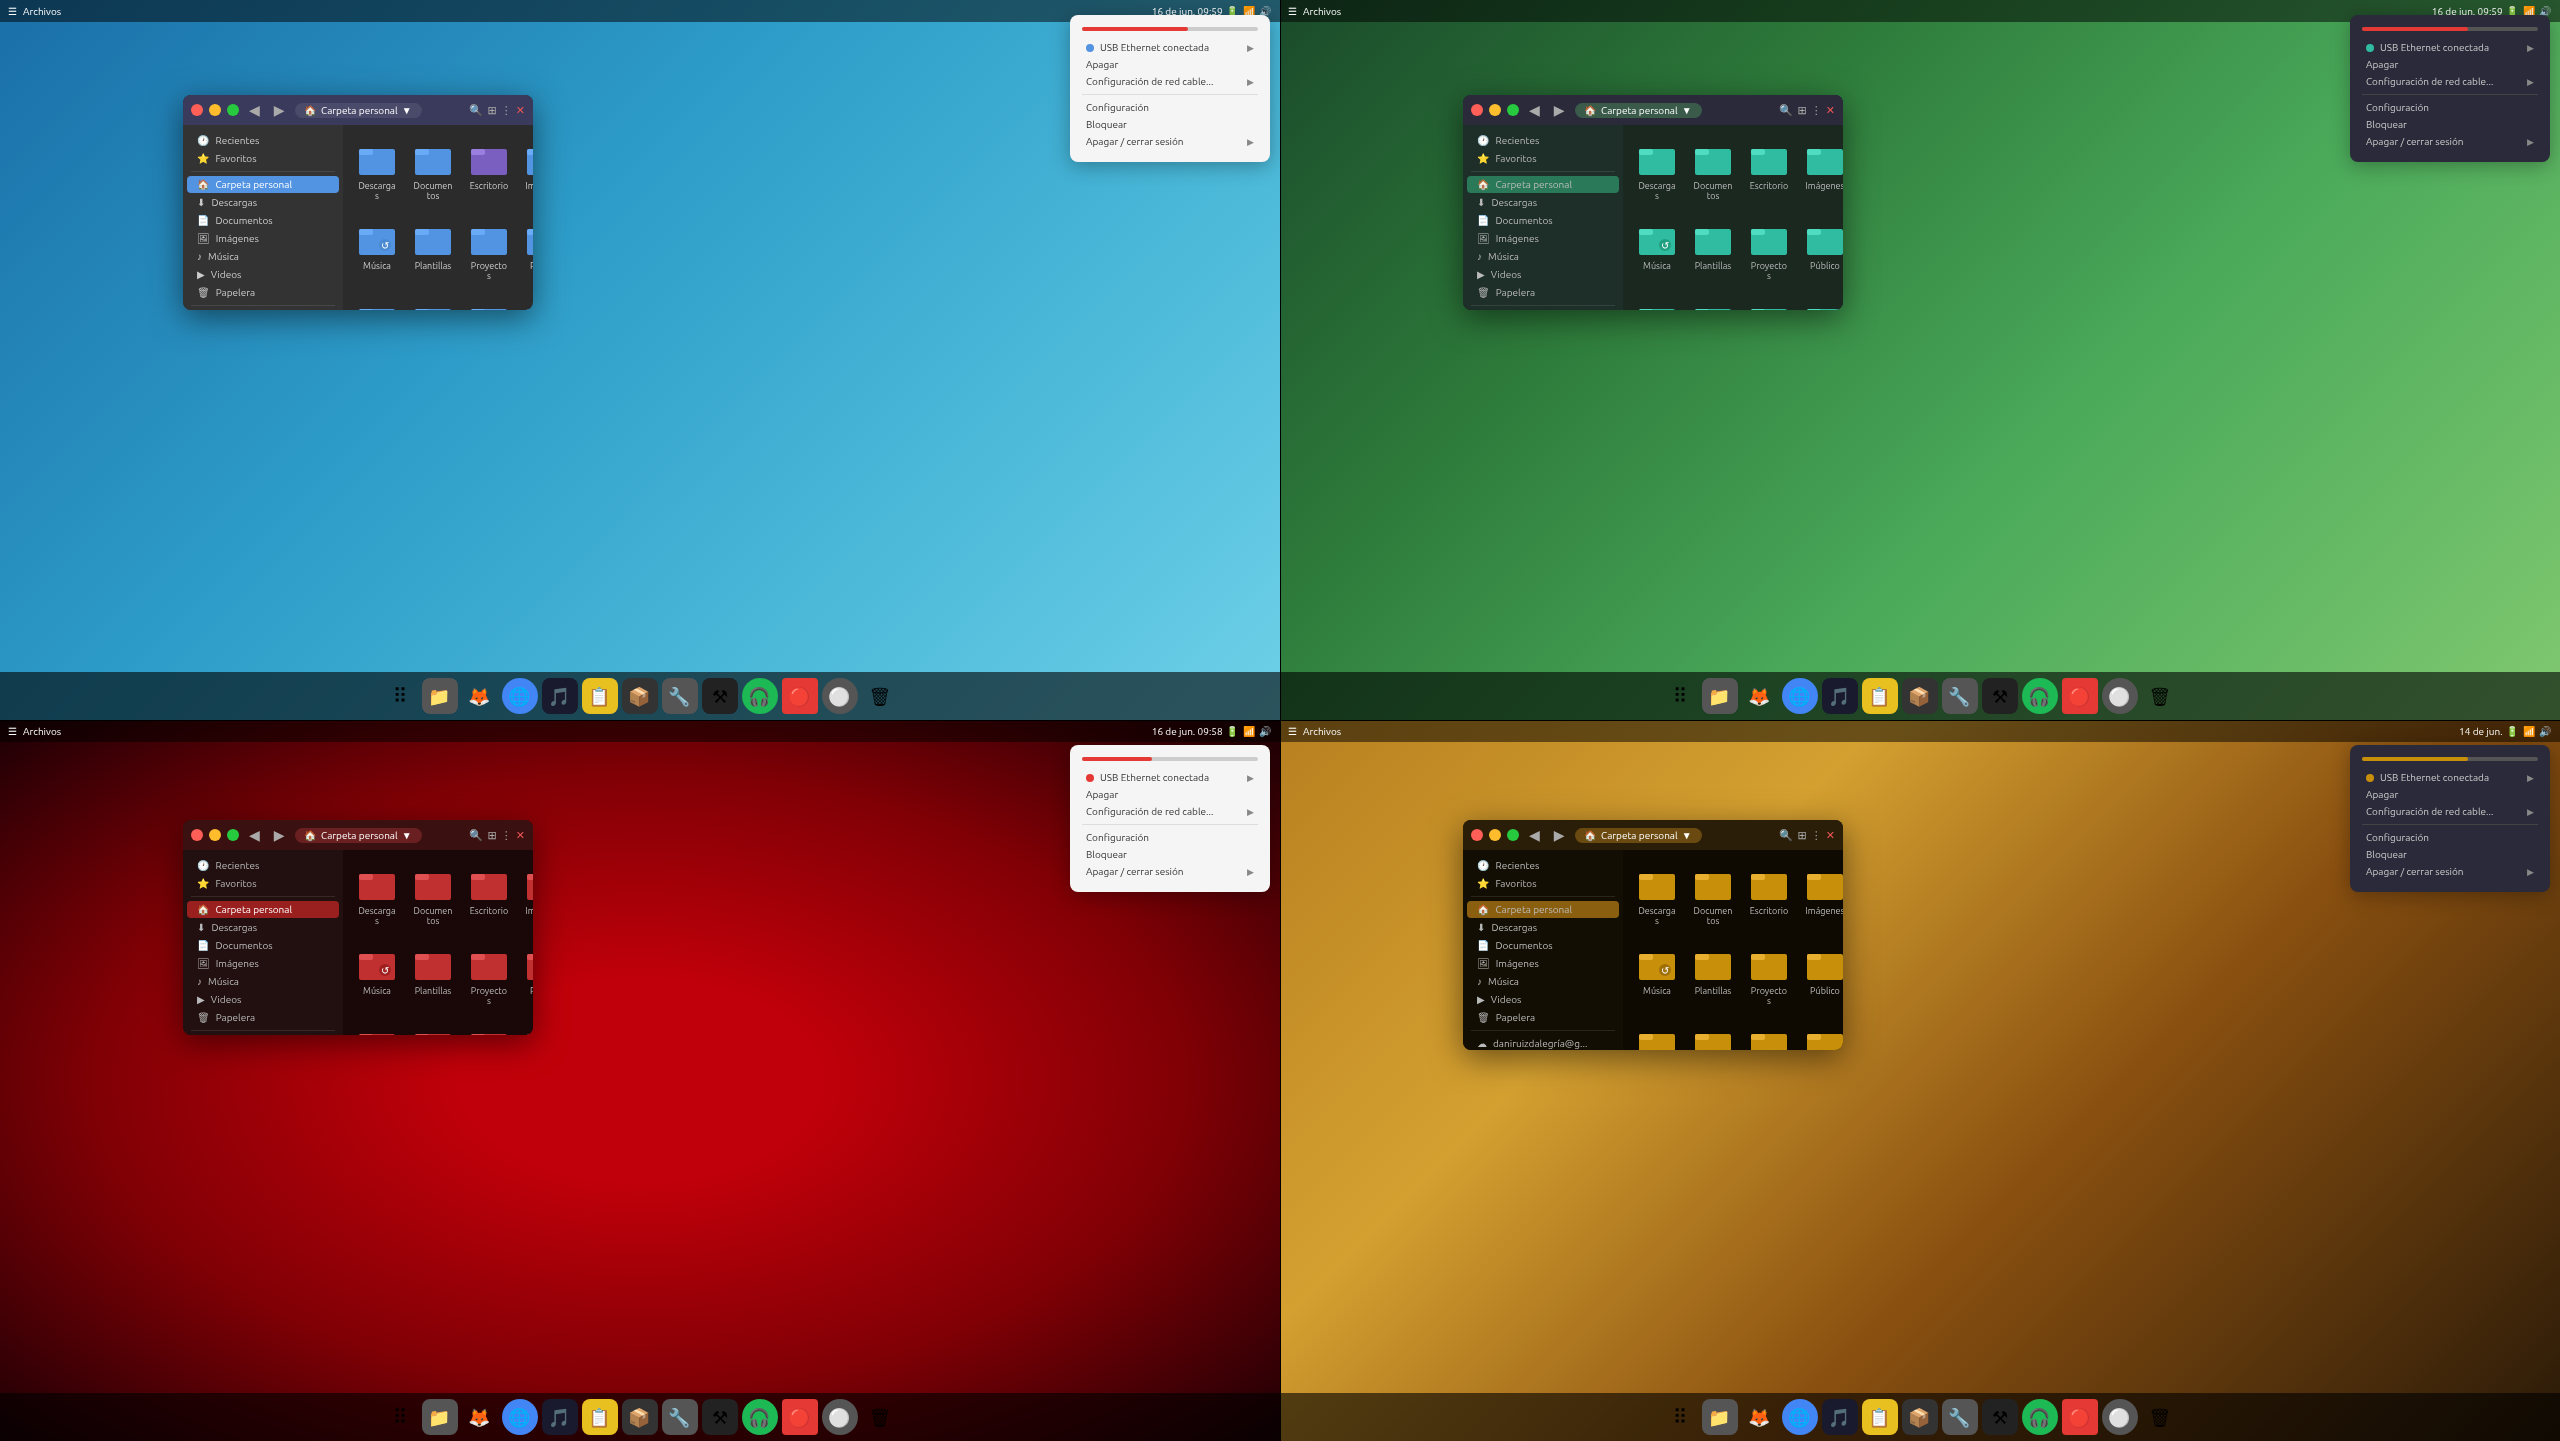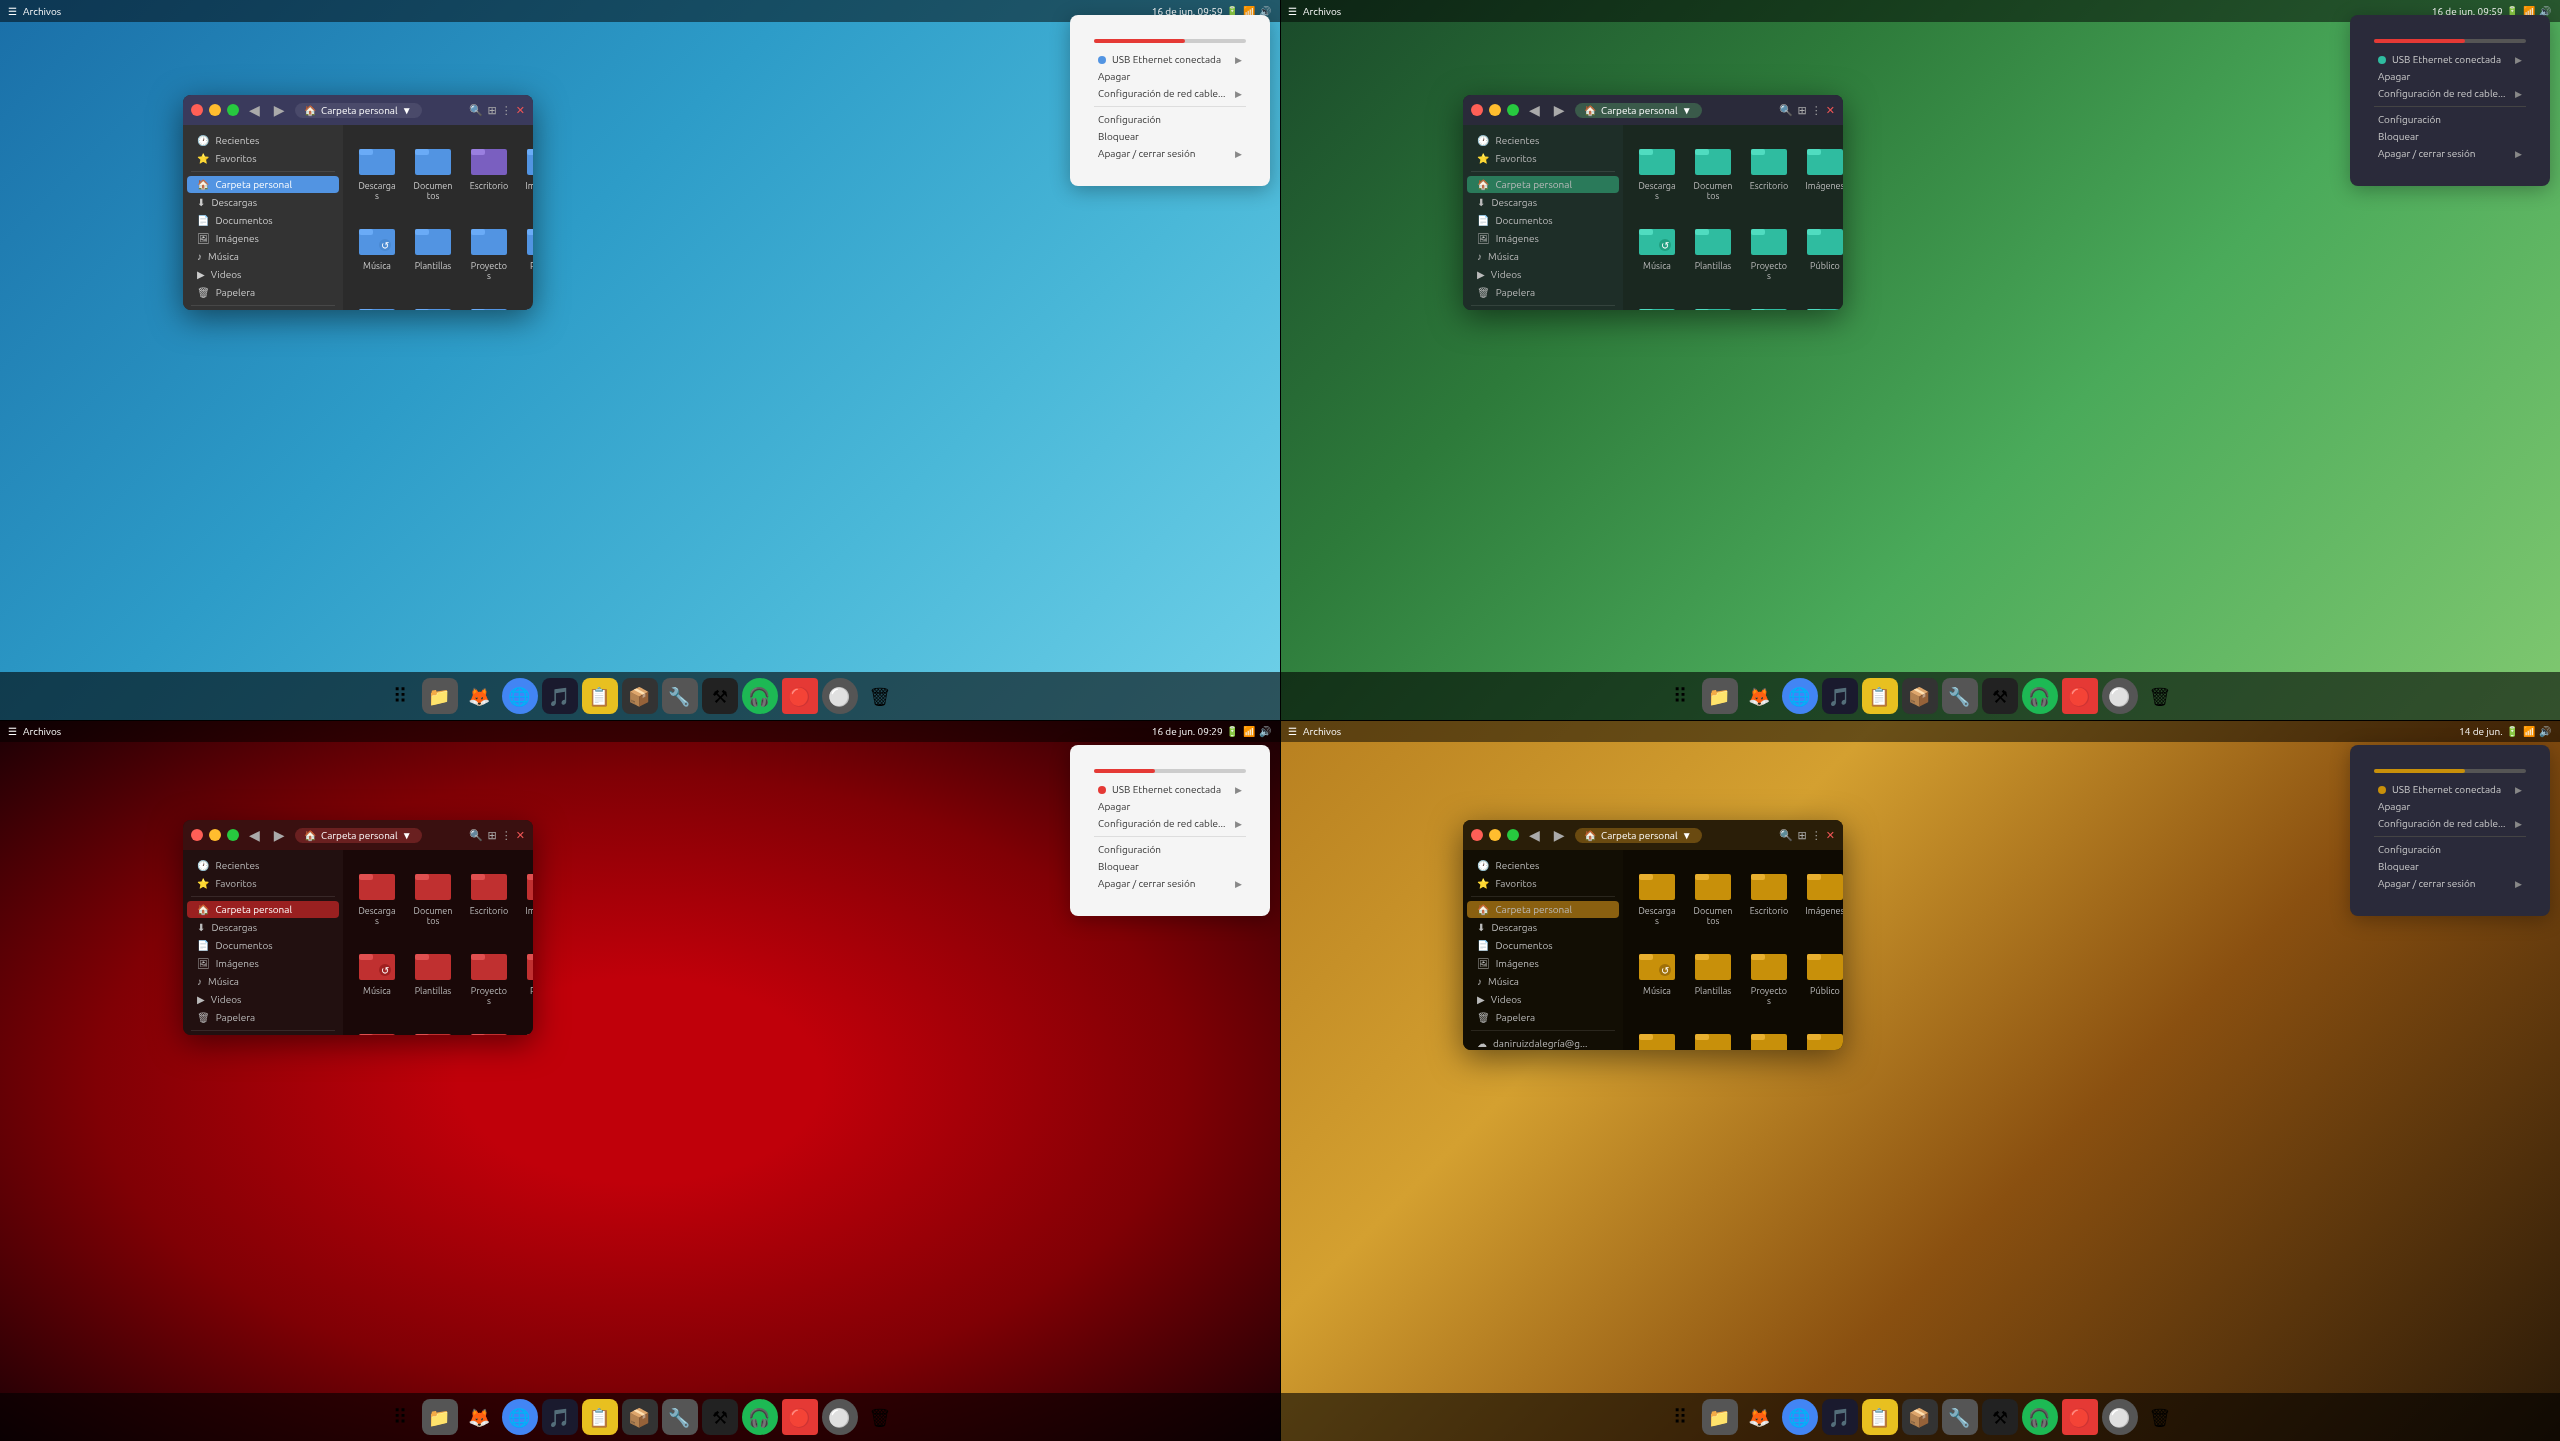--- a/index.html
+++ b/index.html
@@ -186,21 +186,21 @@
       word-break: break-word;
       max-width: 60px;
     }
 
     
     .notif-popup {
       position: absolute;
       background: #f5f5f5;
       border-radius: 8px;
       box-shadow: 0 4px 20px rgba(0,0,0,0.3);
-      padding: 24px;
+      padding: 12px;
       z-index: 200;
       min-width: 180px;
     }
     .notif-slider {
       width: 100%;
       height: 4px;
       background: #ccc;
       border-radius: 2px;
       margin-bottom: 8px;
       position: relative;
@@ -726,21 +726,21 @@
     </div>
   </div>
 
   <div class="quadrant q3">
     <div class="topbar">
       <div class="topbar-left">
         <span>☰</span>
         <span>Archivos</span>
       </div>
       <div class="topbar-right">
-        <span>16 de jun. 09:29</span>
+        <span>16 de jun. 09:58</span>
         <span>🔋</span>
         <span>📶</span>
         <span>🔊</span>
       </div>
     </div>
 
     <div class="file-manager" style="top:100px;left:183px;width:350px;height:215px;background:#2a1010;">
       <div class="fm-titlebar" style="background:#3a1010;">
         <span class="fm-btn" style="background:#ff5f56;"></span>
         <span class="fm-btn" style="background:#ffbd2e;"></span>

